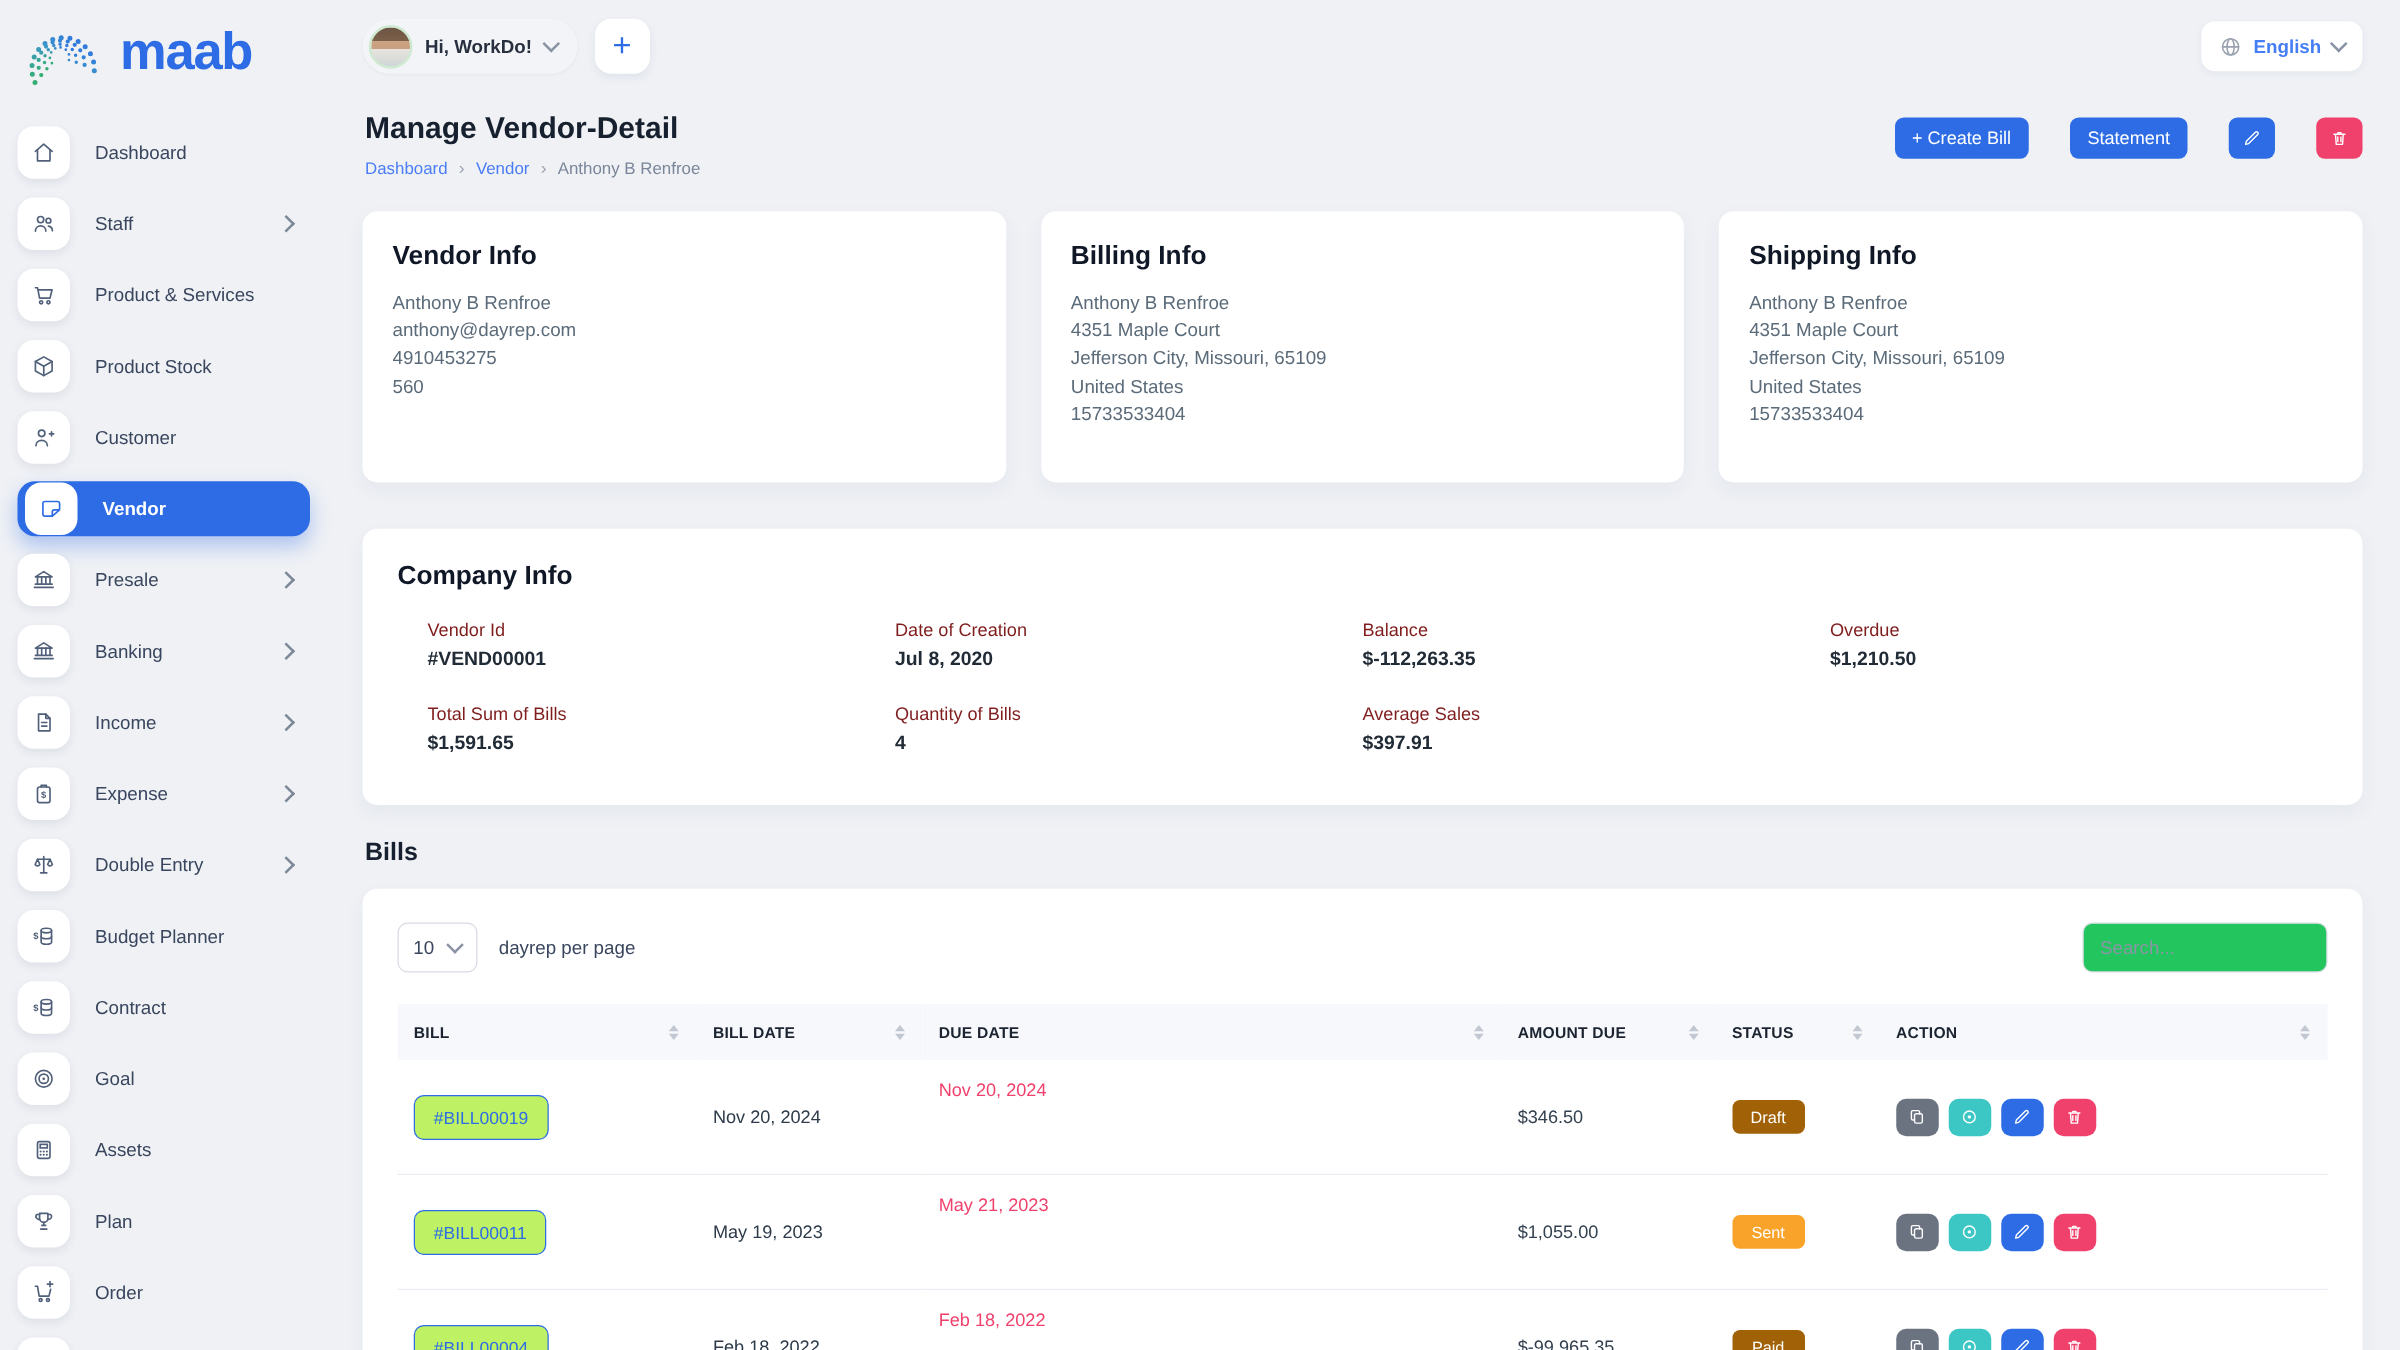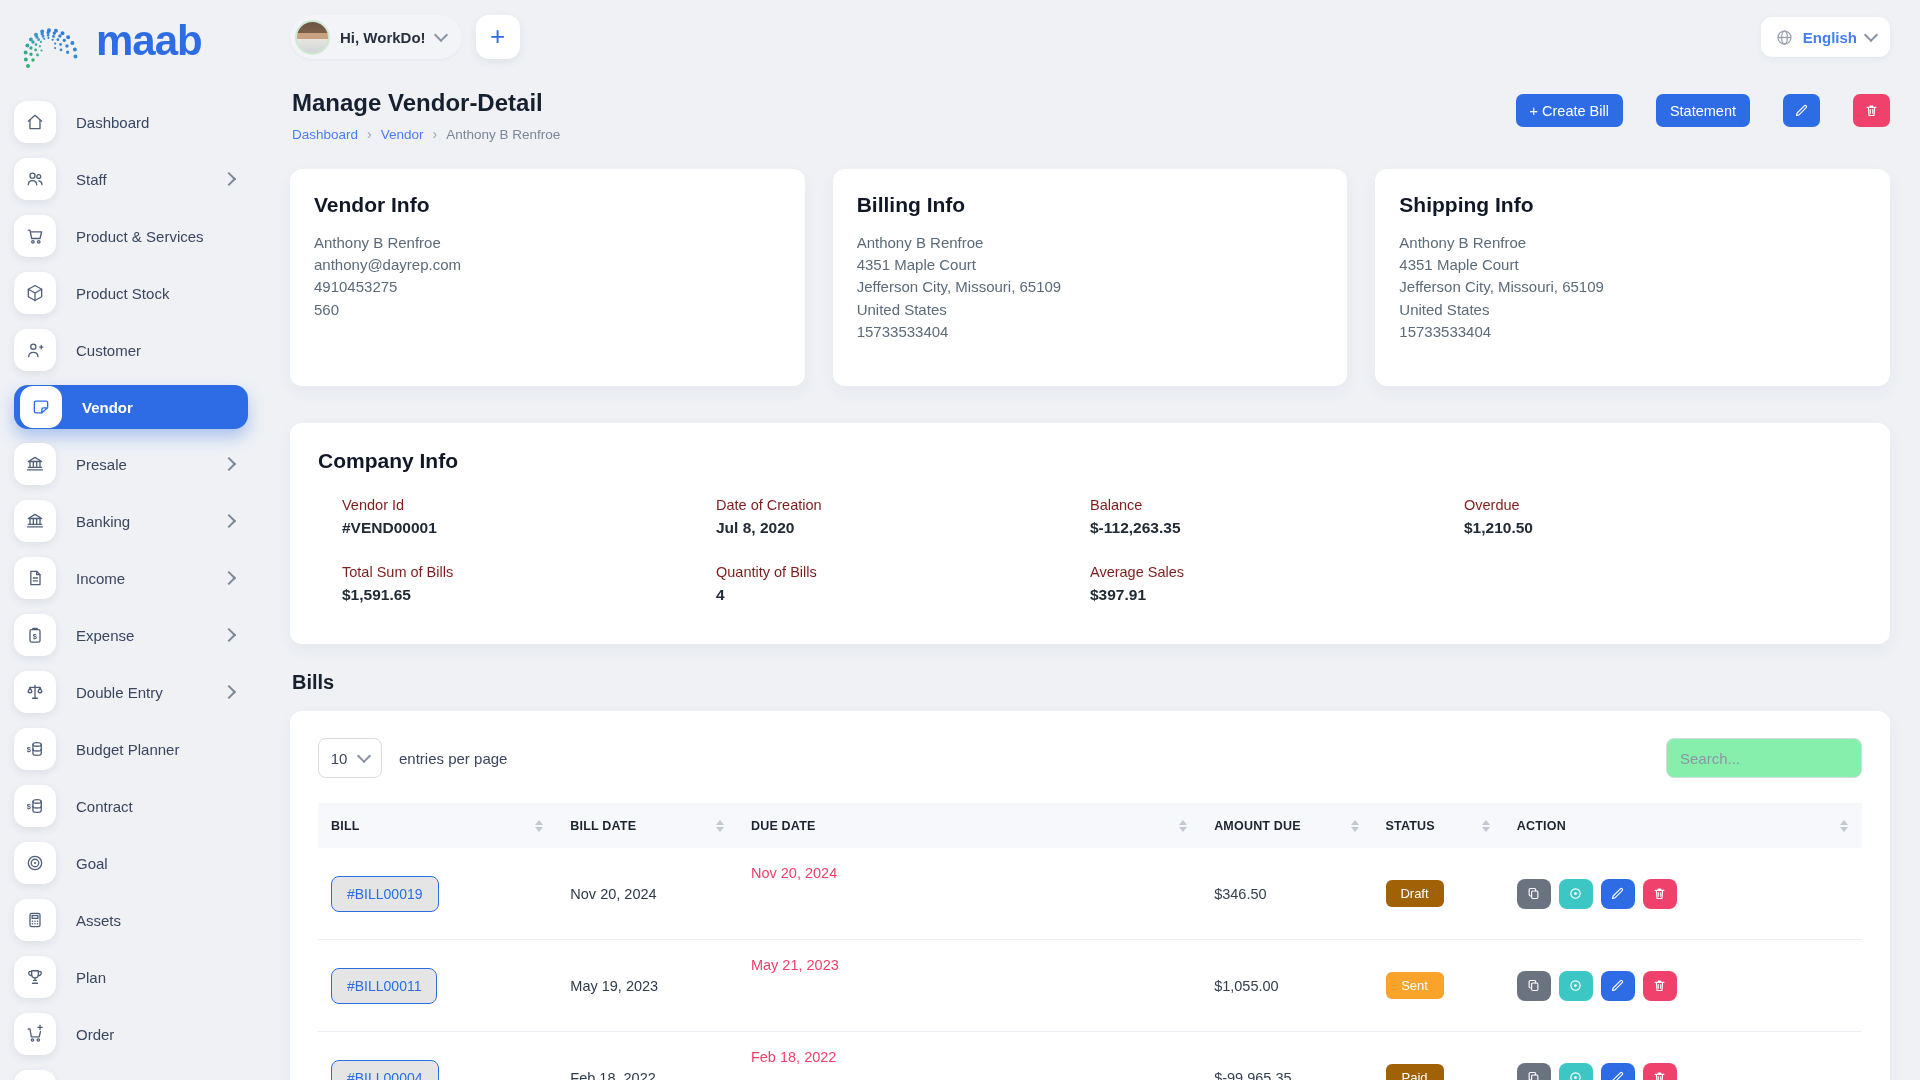--- a/index.html
+++ b/index.html
@@ -70,32 +70,32 @@
 
   
   .bills-title{font-size:20px;font-weight:700;color:#16202e;margin:27px 0 17px 2px;}
   .bills-card{padding:27px 28px 0;height:420px;overflow:hidden;}
   .bills-controls{display:flex;align-items:center;justify-content:space-between;gap:44px;}
   .controls-left{display:flex;align-items:center;gap:17px;}
   .page-size{display:flex;align-items:center;gap:12px;width:64px;height:40px;border:1px solid #d7dbe3;border-radius:8px;
              background:#fff;justify-content:center;cursor:pointer;font-size:15px;color:#39465e;box-sizing:border-box;}
   .entries-label{font-size:15px;color:#39465e;}
   .search-input{width:196px;height:40px;border:1px solid #d7dbe3;border-radius:8px;padding:0 13px;font-size:15px;
-                color:#39465e;box-sizing:border-box;font-family:inherit;background:#86efac;}
+                color:#39465e;box-sizing:border-box;font-family:inherit;background:#22c55e;}
   .search-input::placeholder{color:#8b96a5;}
 
   table.bills{width:100%;border-collapse:collapse;margin-top:25px;}
   thead th{background:#f6f8fb;text-align:left;font-size:12.5px;font-weight:700;color:#1b2430;letter-spacing:.2px;
            height:45px;padding:0 0 0 13px;position:relative;cursor:pointer;}
   .sort{position:absolute;right:14px;top:50%;transform:translateY(-50%);display:flex;flex-direction:column;gap:2px;}
   .sort i{display:block;width:0;height:0;border-left:4px solid transparent;border-right:4px solid transparent;}
   .sort .up{border-bottom:5px solid #c2c8d2;}
   .sort .down{border-top:5px solid #c2c8d2;}
   tbody td{height:74px;border-bottom:1px solid #ecedf2;padding-left:13px;vertical-align:middle;}
-  .bill-link{display:inline-block;border:1px solid #2d6ce5;color:#2d6ce5;background:#e5e5e5;border-radius:8px;
+  .bill-link{display:inline-block;border:1px solid #2d6ce5;color:#2d6ce5;background:#bef264;border-radius:8px;
              padding:9px 15px;font-size:14px;cursor:pointer;font-family:inherit;}
   .cell-date{font-size:14.5px;color:#2c3a49;}
   td.due{vertical-align:top;padding-top:16px;}
   .cell-due{font-size:14.5px;color:#f0416c;}
   .cell-amount{font-size:14.5px;color:#33404f;}
   .badge{display:inline-block;min-width:32px;text-align:center;padding:6px 13px;border-radius:6px;font-size:13px;color:#fff;}
   .badge[data-status="Draft"],.badge[data-status="Paid"]{background:#a16207;}
   .badge[data-status="Sent"]{background:#f9a32b;}
   .actions{display:flex;gap:8px;}
   .act{width:34px;height:30px;border:none;border-radius:8px;color:#fff;display:flex;align-items:center;justify-content:center;cursor:pointer;}
@@ -452,21 +452,21 @@
 
     <h2 class="bills-title">Bills</h2>
 
     <div class="card bills-card">
       <div class="bills-controls">
         <div class="controls-left">
           <div class="page-size">
             <span>10</span>
             <span class="caret"></span>
           </div>
-          <span class="entries-label">entries per page</span>
+          <span class="entries-label">dayrep per page</span>
         </div>
         <input class="search-input" type="text" placeholder="Search..." style="">
       </div>
 
       <table class="bills">
         <colgroup>
           <col style="width:15.5%">
             <col style="width:11.7%">
             <col style="width:30%">
           <col style="width:11.1%">

